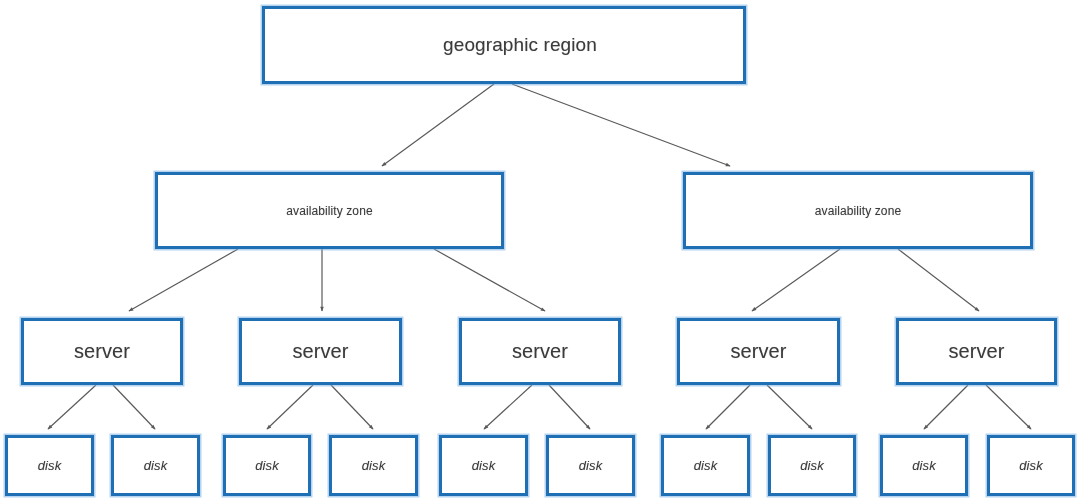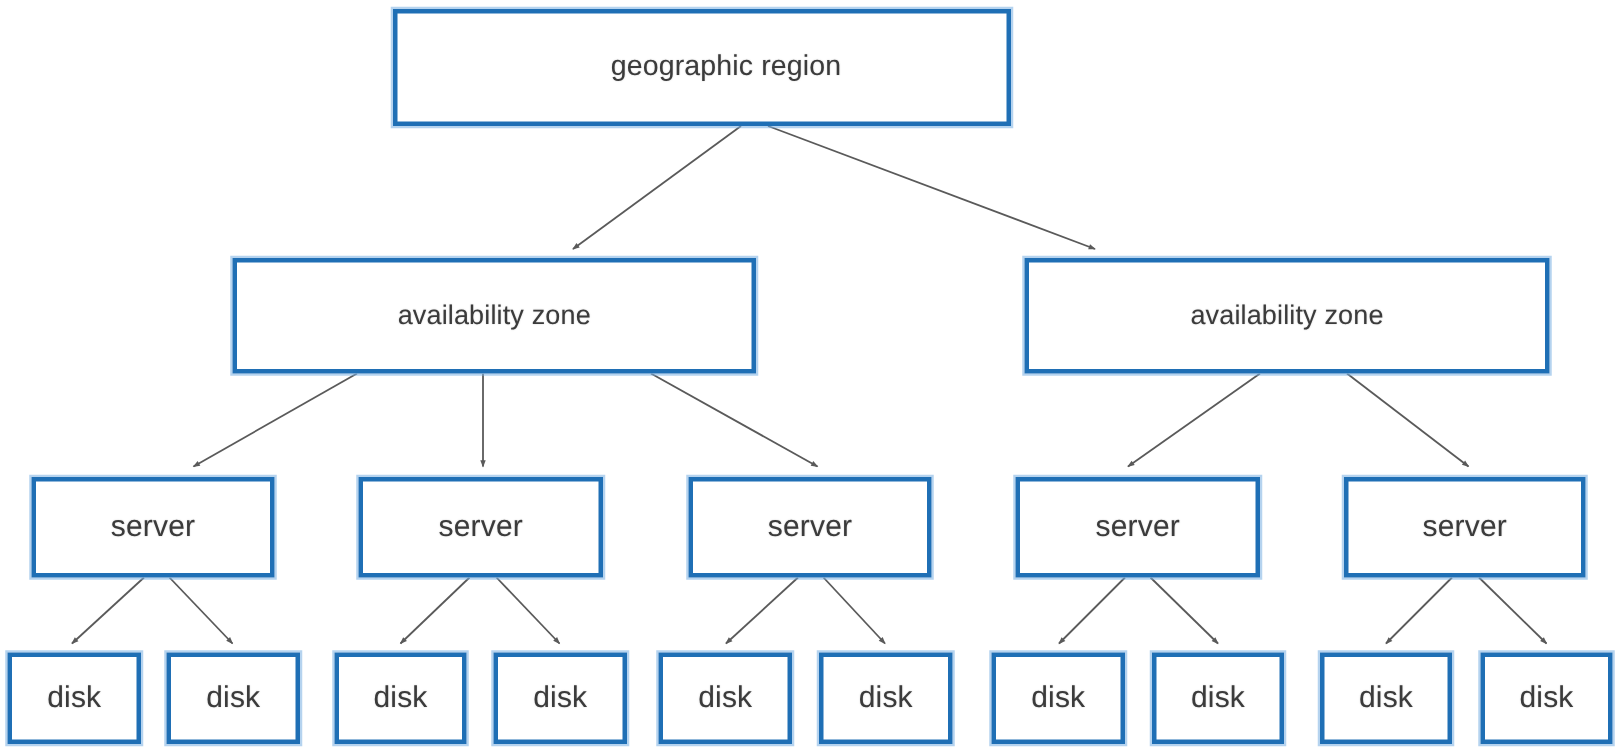--- a/index.html
+++ b/index.html
@@ -40,23 +40,23 @@
     text-align: center;
     z-index: 2;
   }
   .node-label {
     color: #3b3b3b;
     letter-spacing: 0.1px;
     text-shadow: 0 0 1px rgba(120,120,120,0.45);
     white-space: nowrap;
   }
   .tier-region .node-label { font-size: 19px; }
-  .tier-az .node-label { font-size: 18px; }
+  .tier-az .node-label { font-size: 12px; }
   .tier-server .node-label { font-size: 20px; }
-  .tier-disk .node-label { font-size: 20px; }
+  .tier-disk .node-label { font-size: 13px; font-style: italic; }
 </style>
 </head>
 <body>
 
 <div id="diagram">
   <svg id="edges" viewBox="0 0 1082 500" xmlns="http://www.w3.org/2000/svg">
       <defs>
         <marker id="arrowhead" viewBox="0 0 10 10" refX="8" refY="5" markerWidth="5" markerHeight="5" orient="auto-start-reverse">
           <path d="M 1 2 L 9 5 L 1 8 z" fill="#5a5a5a"></path>
         </marker>
@@ -73,21 +73,21 @@
       <line x1="313" y1="385" x2="267" y2="429" stroke="#5a5a5a" stroke-width="1.2" marker-end="url(#arrowhead)"></line>
       <line x1="331" y1="385" x2="373" y2="429" stroke="#5a5a5a" stroke-width="1.2" marker-end="url(#arrowhead)"></line>
       <line x1="532" y1="385" x2="484" y2="429" stroke="#5a5a5a" stroke-width="1.2" marker-end="url(#arrowhead)"></line>
       <line x1="549" y1="385" x2="590" y2="429" stroke="#5a5a5a" stroke-width="1.2" marker-end="url(#arrowhead)"></line>
       <line x1="750" y1="385" x2="706" y2="429" stroke="#5a5a5a" stroke-width="1.2" marker-end="url(#arrowhead)"></line>
       <line x1="767" y1="385" x2="812" y2="429" stroke="#5a5a5a" stroke-width="1.2" marker-end="url(#arrowhead)"></line>
       <line x1="968" y1="385" x2="924" y2="429" stroke="#5a5a5a" stroke-width="1.2" marker-end="url(#arrowhead)"></line>
       <line x1="986" y1="385" x2="1031" y2="429" stroke="#5a5a5a" stroke-width="1.2" marker-end="url(#arrowhead)"></line>
     </svg>
   <div id="node-layer">
-      <div class="node tier-region" style="left: 262px; top: 6px; width: 412px; height: 78px; padding-left: 32px;">
+      <div class="node tier-region" style="left: 262px; top: 6px; width: 484px; height: 78px; padding-left: 32px;">
         <span class="node-label">geographic region</span>
       </div>
       <div class="node tier-az" style="left: 155px; top: 172px; width: 349px; height: 77px;">
         <span class="node-label">availability zone</span>
       </div>
       <div class="node tier-az" style="left: 683px; top: 172px; width: 350px; height: 77px;">
         <span class="node-label">availability zone</span>
       </div>
       <div class="node tier-server" style="left: 21px; top: 318px; width: 162px; height: 67px;">
         <span class="node-label">server</span>

